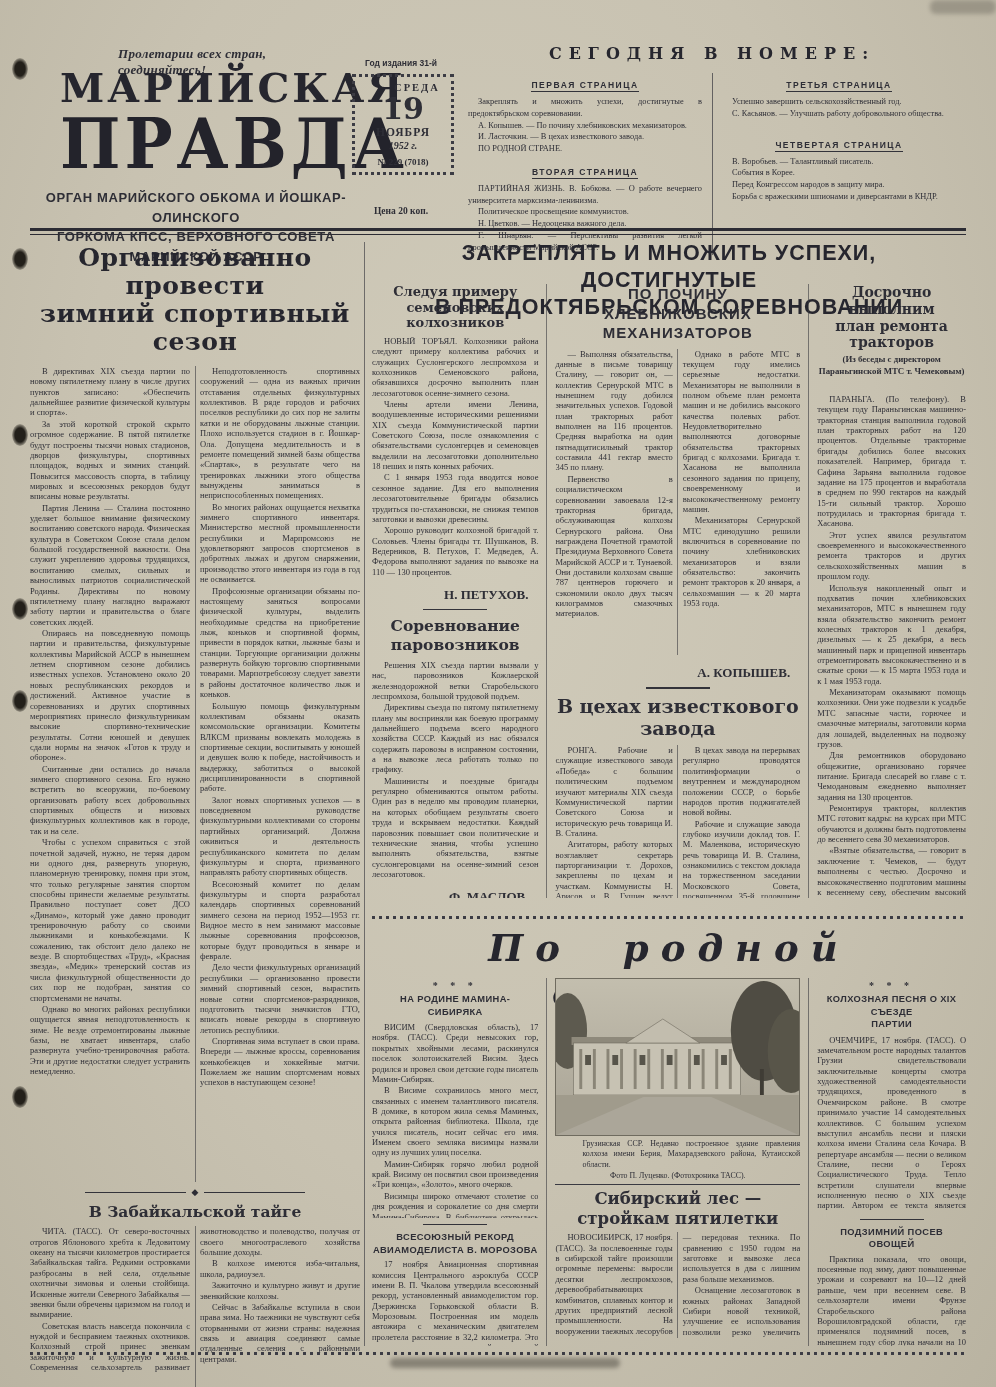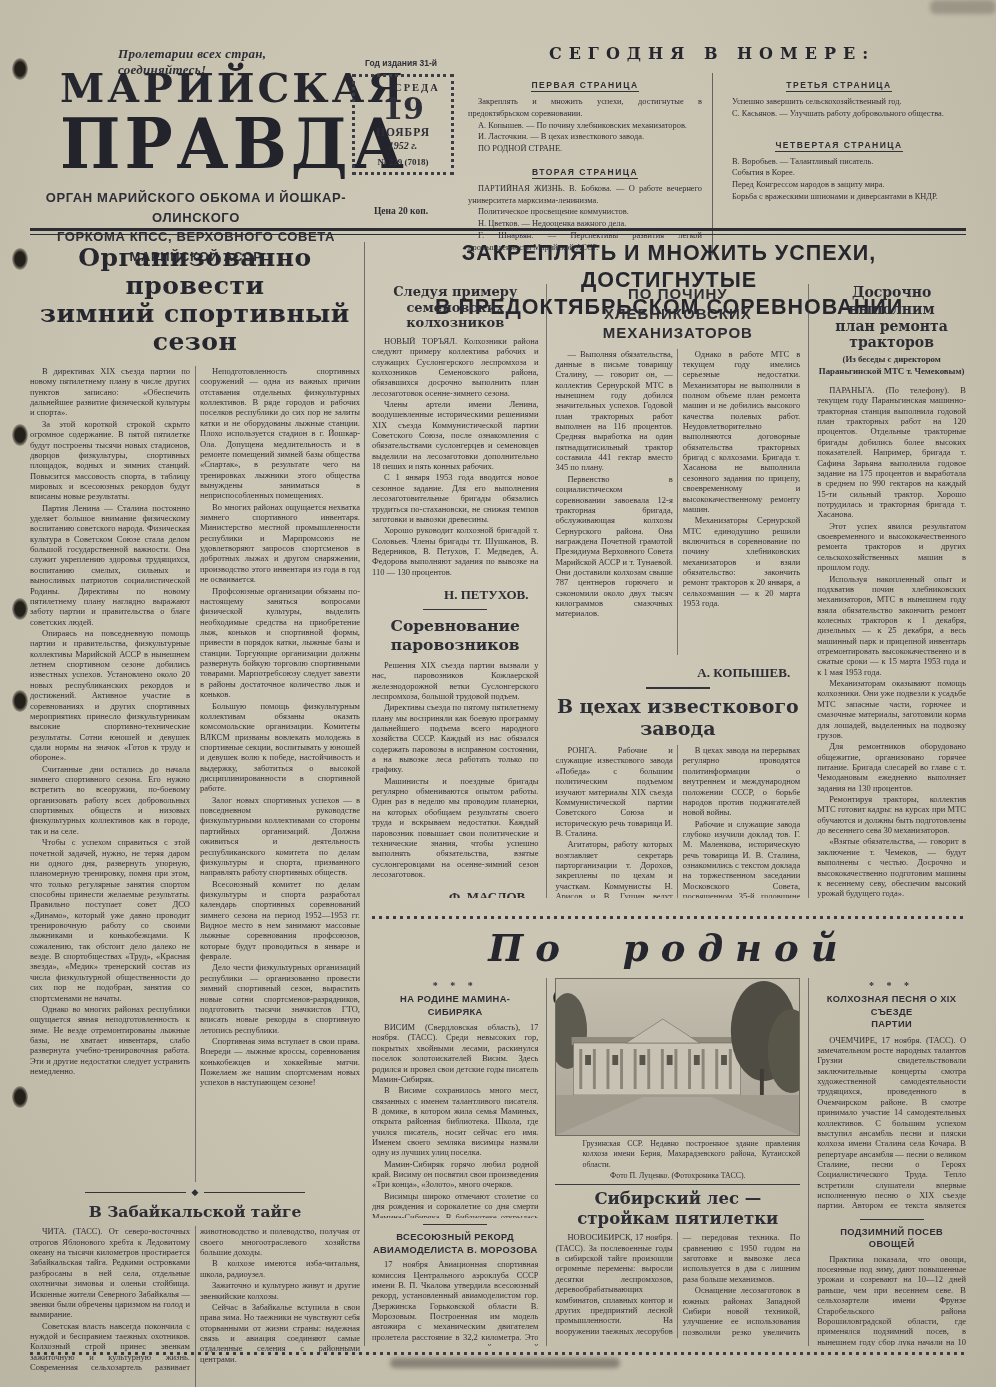--- a/index.html
+++ b/index.html
@@ -205,21 +205,21 @@
           <p class="">С 1 января 1953 года вводится новое сезонное задание. Для его выполнения лесозаготовительные бригады обязались трудиться по-стахановски, не снижая темпов заготовки и вывозки древесины.</p>
           <p class="">Хорошо руководит колхозной бригадой т. Соловьев. Члены бригады тт. Шушканов, В. Ведерников, В. Петухов, Г. Медведев, А. Федорова выполняют задания по вывозке на 110 — 130 процентов.</p>
         </div>
       <div class="sig">Н. ПЕТУХОВ.</div>
       <div class="short-rule"></div>
       <div class="h-serif-md">
         <div>Соревнование</div>
         <div>паровозников</div>
       </div>
       <div class="body-text" style="margin-top:5px">
-          <p class="">Решения XIX съезда партии вызвали у нас, паровозников Кожлаерской железнодорожной ветки Суслонгерского леспромхоза, большой трудовой подъем.</p>
+          <p class="">Решения XIX съезда партии вызвали у нас, паровозников Кожлаерской железнодорожной ветки Старобельского леспромхоза, большой трудовой подъем.</p>
           <p class="">Директивы съезда по пятому пятилетнему плану мы восприняли как боевую программу дальнейшего подъема всего народного хозяйства СССР. Каждый из нас обязался содержать паровозы в исправном состоянии, а на вывозке леса работать только по графику.</p>
           <p class="">Машинисты и поездные бригады регулярно обмениваются опытом работы. Один раз в неделю мы проводим планерки, на которых обобщаем результаты своего труда и вскрываем недостатки. Каждый паровозник повышает свои политические и технические знания, чтобы успешно выполнять обязательства, взятые суслонгеровцами на осенне-зимний сезон лесозаготовок.</p>
         </div>
       <div class="sig">Ф. МАСЛОВ.</div>
       <div class="sig-role">Машинист паровоза.</div>
     </div>
     <div class="vsep"></div>
     <div style="width:250px">
       <div class="h-sans-md">
         <div>ПО ПОЧИНУ ХЛЕБНИКОВСКИХ</div>
@@ -246,21 +246,21 @@
     <div class="vsep"></div>
     <div style="width:152px">
       <div class="h-serif-sm" style="font-size:14px">
         <div>Досрочно выполним</div>
         <div>план ремонта тракторов</div>
       </div>
       <div class="subtitle" style="margin-top:3px">
         <div>(Из беседы с директором</div>
         <div>Параньгинской МТС т. Чемековым)</div>
       </div>
-      <div class="body-text" style="margin-top:8px">
+      <div class="body-text" style="margin-top:17px">
           <p class="">ПАРАНЬГА. (По телефону). В текущем году Параньгинская машинно-тракторная станция выполнила годовой план тракторных работ на 120 процентов. Отдельные тракторные бригады добились более высоких показателей. Например, бригада т. Сафина Зарьяна выполнила годовое задание на 175 процентов и выработала в среднем по 990 гектаров на каждый 15-ти сильный трактор. Хорошо потрудилась и тракторная бригада т. Хасанова.</p>
           <p class="">Этот успех явился результатом своевременного и высококачественного ремонта тракторов и других сельскохозяйственных машин в прошлом году.</p>
           <p class="">Используя накопленный опыт и подхватив почин хлебниковских механизаторов, МТС в нынешнем году взяла обязательство закончить ремонт колесных тракторов к 1 декабря, дизельных — к 25 декабря, а весь машинный парк и прицепной инвентарь отремонтировать высококачественно и в сжатые сроки — к 15 марта 1953 года и к 1 мая 1953 года.</p>
           <p class="">Механизаторам оказывают помощь колхозники. Они уже подвезли к усадьбе МТС запасные части, горючее и смазочные материалы, заготовили корма для лошадей, выделенных на подвозку грузов.</p>
           <p class="">Для ремонтников оборудовано общежитие, организовано горячее питание. Бригада слесарей во главе с т. Чемодановым ежедневно выполняет задания на 130 процентов.</p>
           <p class="">Ремонтируя тракторы, коллектив МТС готовит кадры: на курсах при МТС обучаются и должны быть подготовлены до весеннего сева 30 механизаторов.</p>
           <p class="">«Взятые обязательства, — говорит в заключение т. Чемеков, — будут выполнены с честью. Досрочно и высококачественно подготовим машины к весеннему севу, обеспечим высокий урожай будущего года».</p>
         </div>
     </div>
   </div>

